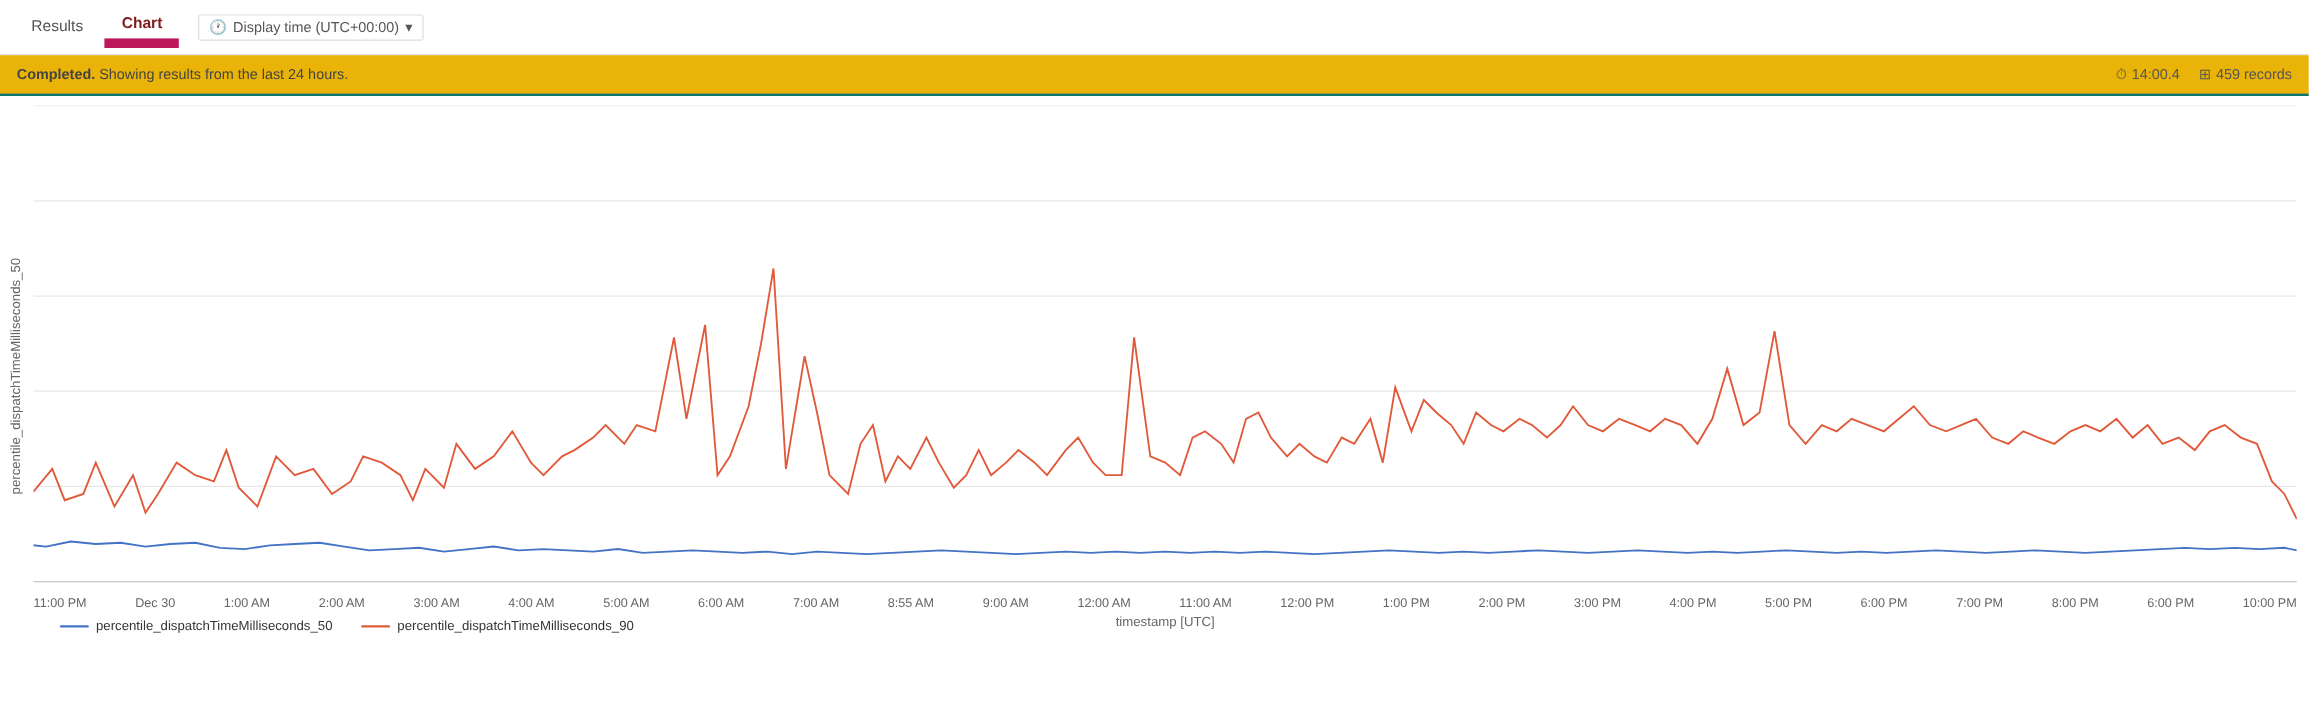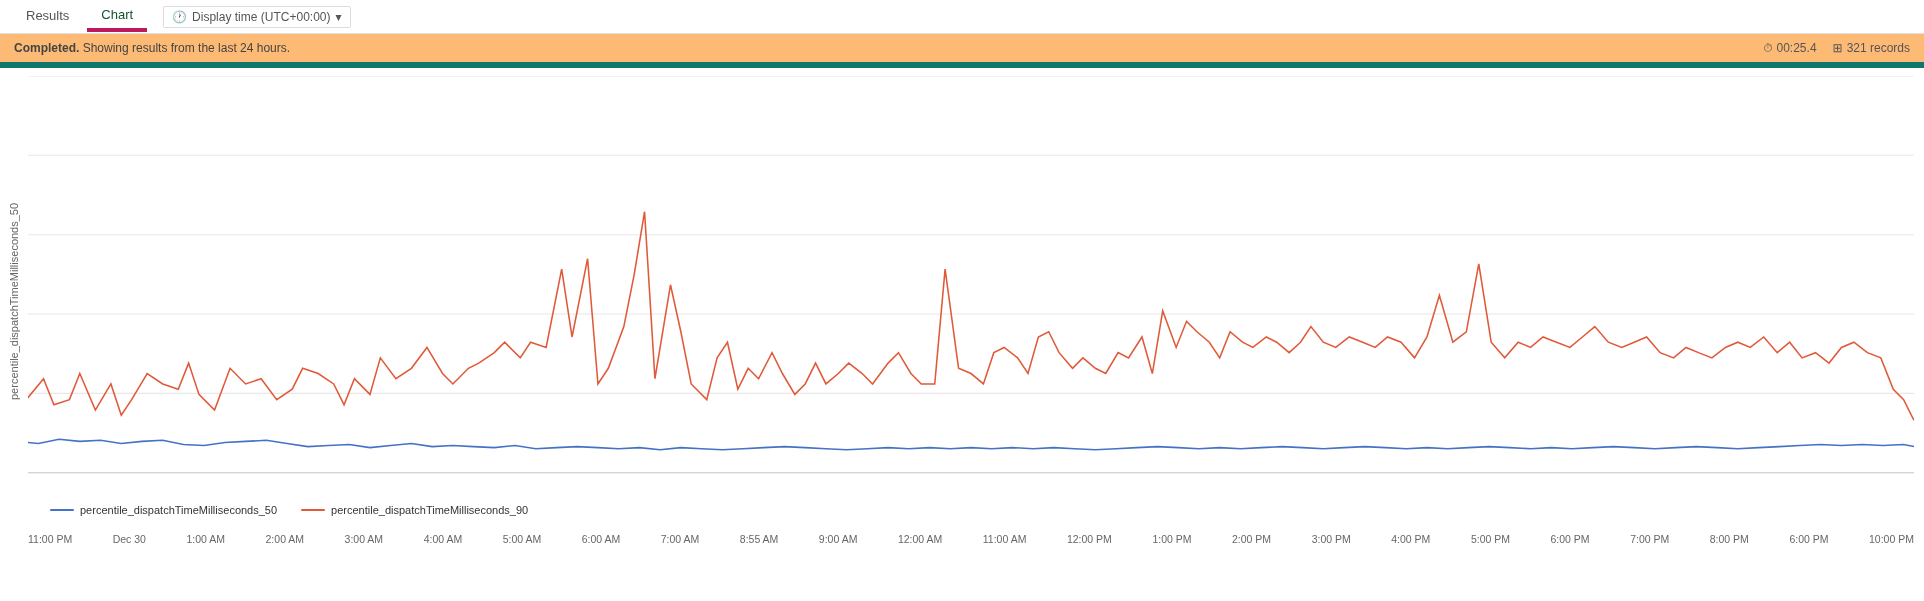--- a/index.html
+++ b/index.html
@@ -1,35 +1,35 @@
 <!DOCTYPE html>
 <html><head>
   <meta charset="utf-8">
   <style>
     * { margin: 0; padding: 0; box-sizing: border-box; }
     body { font-family: 'Segoe UI', Arial, sans-serif; background: #fff; font-size: 13px; color: #333; width: 1924px; height: 601px; overflow: hidden; }
 
     .top-bar {
       display: flex; align-items: center; padding: 0 12px;
-      border-bottom: 1px solid #e0e0e0; height: 34px; background: #fff;
+      border-bottom: 1px solid #e0e0e0; height: 46px; background: #fff;
     }
     .tab {
       padding: 6px 14px; cursor: pointer; font-size: 13px;
       border-bottom: 2px solid transparent; color: #555; margin-right: 4px;
     }
-    .tab.active { border-bottom: 4px solid #be185d; color: #14532d; font-weight: 400; }
+    .tab.active { border-bottom: 8px solid #be185d; color: #7f1d1d; font-weight: 700; }
     .display-time {
       display: flex; align-items: center; gap: 5px; margin-left: 12px;
       font-size: 12px; color: #555; cursor: pointer; border: 1px solid #ddd;
       padding: 3px 8px; border-radius: 2px;
     }
 
     .status-bar {
       display: flex; align-items: center; justify-content: space-between;
-      padding: 6px 14px; background: #fdba74; border-bottom: 6px solid #0f766e; height: 34px;
+      padding: 6px 14px; background: #eab308; border-bottom: 2px solid #0f766e; height: 34px;
     }
     .status-left { font-size: 12px; color: #444; }
     .status-left strong { font-weight: 600; }
     .status-right { display: flex; align-items: center; gap: 16px; font-size: 12px; color: #555; }
     .status-right .duration { display: flex; align-items: center; gap: 4px; }
     .status-right .records { display: flex; align-items: center; gap: 4px; }
 
     .chart-area {
       padding: 8px 0 0 0;
       background: #fff;
@@ -54,21 +54,20 @@
       width: 28px;
       flex-shrink: 0;
       padding-bottom: 30px;
     }
 
     .chart-inner {
       flex: 1;
       position: relative;
       display: flex;
       flex-direction: column;
-      gap: 48px;
     }
 
     .chart-svg-container {
       flex: 1;
       position: relative;
     }
 
     .chart-svg-container svg {
       width: 100%;
       height: 100%;
@@ -114,25 +113,25 @@
 </div>
 
 <div class="status-bar">
   <div class="status-left">
     <strong>Completed.</strong>
     <span>Showing results from the last 24 hours.</span>
   </div>
   <div class="status-right">
     <div class="duration">
       <span>⏱</span>
-      <span>00:25.4</span>
+      <span>14:00.4</span>
     </div>
     <div class="records">
       <span>⊞</span>
-      <span>321 records</span>
+      <span>459 records</span>
     </div>
   </div>
 </div>
 
 <div class="chart-area">
   <div class="chart-wrapper">
     <div class="y-axis-label">
       <span>percentile_dispatchTimeMilliseconds_50</span>
     </div>
     <div class="chart-inner">
@@ -184,20 +183,21 @@
         <span>2:00 PM</span>
         <span>3:00 PM</span>
         <span>4:00 PM</span>
         <span>5:00 PM</span>
         <span>6:00 PM</span>
         <span>7:00 PM</span>
         <span>8:00 PM</span>
         <span>6:00 PM</span>
         <span>10:00 PM</span>
       </div>
+      <div class="x-axis-label">timestamp [UTC]</div>
     </div>
   </div>
 
   <div class="legend">
     <div class="legend-item">
       <div class="legend-line" style="background-color:#4472C4;"></div>
       <span>percentile_dispatchTimeMilliseconds_50</span>
     </div>
     <div class="legend-item">
       <div class="legend-line" style="background-color:#E05A3A;"></div>

